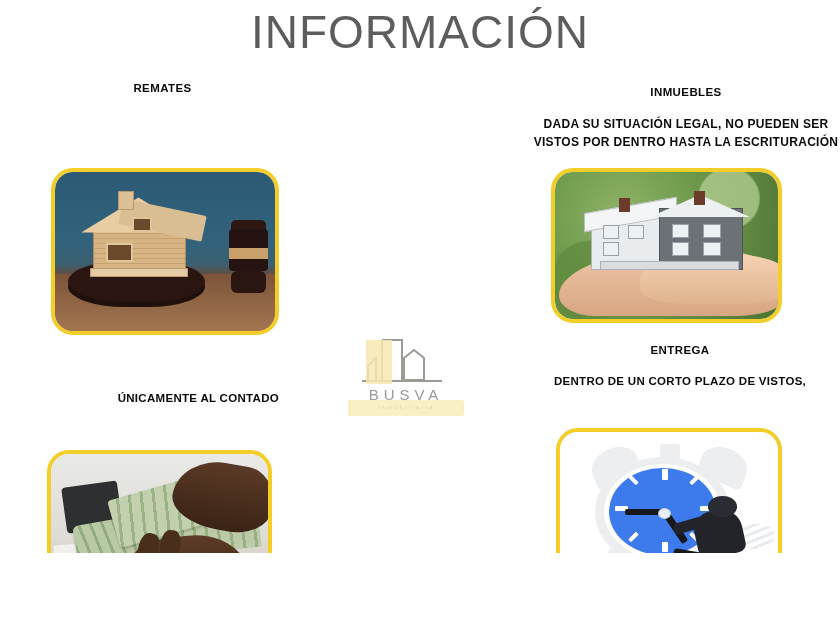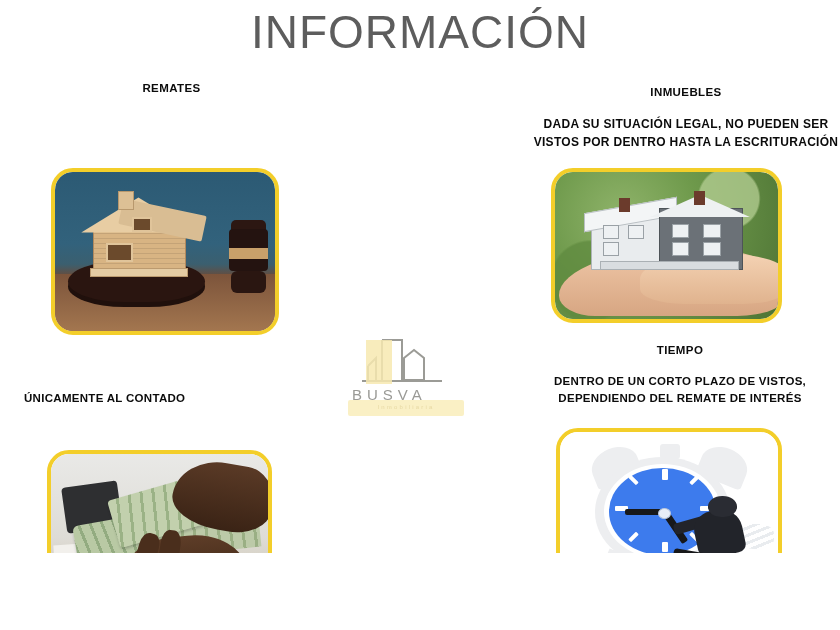--- a/index.html
+++ b/index.html
@@ -53,21 +53,21 @@
     white-space:nowrap;
   }
   .txt .body{
     font-size:11.5px;
     letter-spacing:.3px;
     line-height:1.55;
   }
   .justify .body{ text-align:justify; text-align-last:left; }
   .center .body{ text-align:center; }
 
-  #block-remates{ left:24px; top:80px; width:295px; }
+  #block-remates{ left:15px; top:80px; width:295px; }
   #block-inmuebles{ left:516px; top:84px; width:340px; }
   #block-inmuebles .body{ white-space:nowrap; margin-top:14px; font-size:12px;}
   #block-pago{ left:24px; top:390px; width:255px; }
   #block-entrega{ left:520px; top:342px; width:320px; }
   #block-entrega .body{ margin-top:14px; }
   #block-pago .body{ margin-top:0px; }
 
   
   .frame{
     position:absolute;
@@ -164,21 +164,21 @@
   .p4-leg1{position:absolute;left:52%;top:68%;width:22%;height:7%;background:#17181a;border-radius:4px;transform:rotate(10deg);}
   .p4-leg2{position:absolute;left:56%;top:74%;width:20%;height:7%;background:#17181a;border-radius:4px;transform:rotate(-12deg);}
   .p4-shoe{position:absolute;left:49%;top:78%;width:7%;height:5%;background:#101114;border-radius:2px;}
   .p4-wind{position:absolute;right:2%;top:52%;width:16%;height:14%;
      background:repeating-linear-gradient(-22deg,#e9ecef 0 3px,transparent 3px 7px);border-radius:40%;}
 
   
   .logo{position:absolute;left:352px;top:336px;width:108px;height:92px;}
   .logo svg{display:block;}
   .logo-name{
-    position:absolute;left:0;top:50px;width:108px;text-align:left;
+    position:absolute;left:0;top:50px;width:108px;text-align:center;
     font-size:15px;letter-spacing:5px;color:#9a9a96;font-weight:400;
     font-family:"Liberation Sans", sans-serif;
   }
   .logo-sub{
     position:absolute;left:0;top:68px;width:108px;text-align:center;
     font-size:6px;letter-spacing:2.2px;color:#e7d9a4;font-weight:400;
     font-family:"Liberation Sans", sans-serif;
   }
   .logo-swatch{position:absolute;left:14px;top:4px;width:26px;height:44px;background:#f7e9b0;opacity:.85;}
   .logo-bar{position:absolute;left:-4px;top:64px;width:116px;height:16px;background:#f9edbb;opacity:.85;border-radius:2px;}
@@ -244,42 +244,41 @@
         <div class="p2-w" style="left:72%;top:40%;width:10%;height:14%"></div>
         <div class="p2-w" style="left:8%;top:62%;width:9%;height:14%"></div>
         <div class="p2-w" style="left:52%;top:62%;width:10%;height:14%"></div>
         <div class="p2-w" style="left:72%;top:62%;width:10%;height:14%"></div>
         <div class="p2-porch"></div>
       </div>
     </div>
   </div>
 
   <div class="txt center" id="block-pago">
-    <div class="body" style="text-align:left">ÚNICAMENTE AL CONTADO</div>
+    <div class="body" style="text-align:right">ÚNICAMENTE AL CONTADO</div>
   </div>
 
   <div class="frame" id="frame-pago">
     <div class="photo">
       <div class="p3-bg"></div>
       <div class="p3-phone"></div>
       <div class="p3-paper"></div>
       <div class="p3-fan"></div>
       <div class="p3-bill-r"></div>
       <div class="p3-bills"></div>
       <div class="p3-h1"></div>
       <div class="p3-h2"></div>
       <div class="p3-f" style="left:40%;top:52%;width:9%;height:22%;transform:rotate(16deg)"></div>
       <div class="p3-f" style="left:50%;top:50%;width:9%;height:24%;transform:rotate(8deg)"></div>
     </div>
   </div>
 
   <div class="txt center" id="block-entrega">
-    <div class="heading">TIEMPO</div>
+    <div class="heading">ENTREGA</div>
     <div class="body">DENTRO DE UN CORTO PLAZO DE VISTOS,</div>
-    <div class="body" style="margin-top:0">DEPENDIENDO DEL REMATE DE INTERÉS</div>
   </div>
 
   <div class="frame" id="frame-entrega">
     <div class="photo">
       <div class="p4-bg"></div>
       <div class="p4-bell-l"></div>
       <div class="p4-bell-r"></div>
       <div class="p4-knob"></div>
       <div class="p4-leg-l"></div>
       <div class="p4-leg-r"></div>

